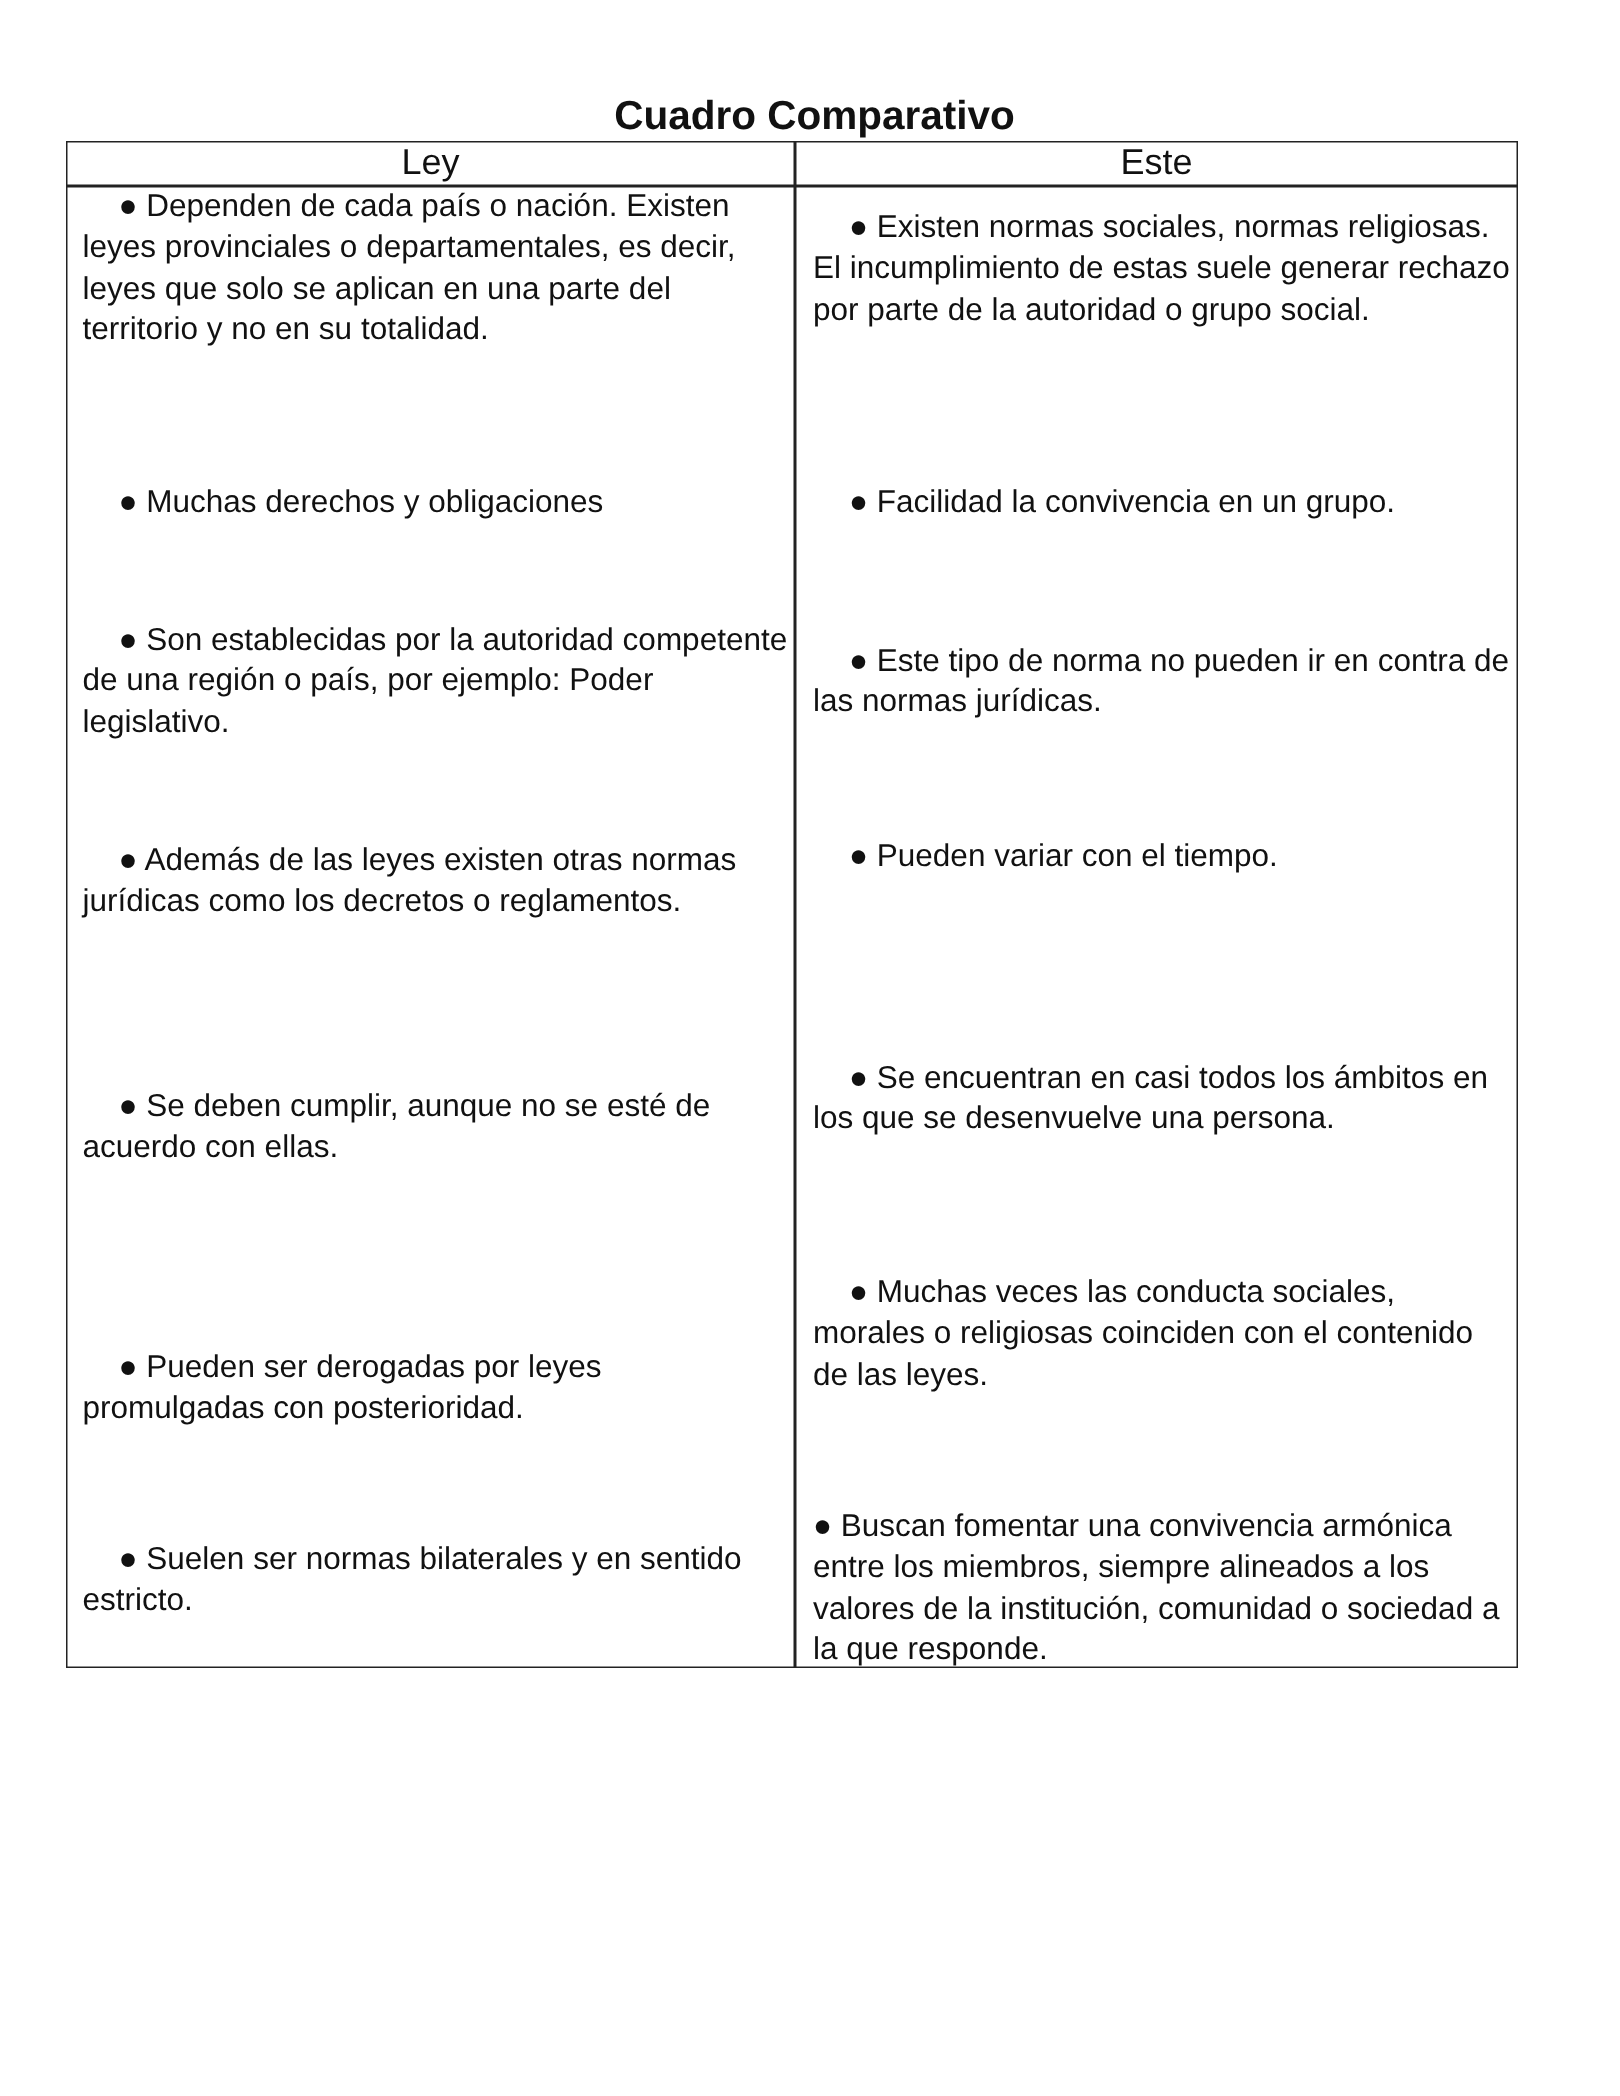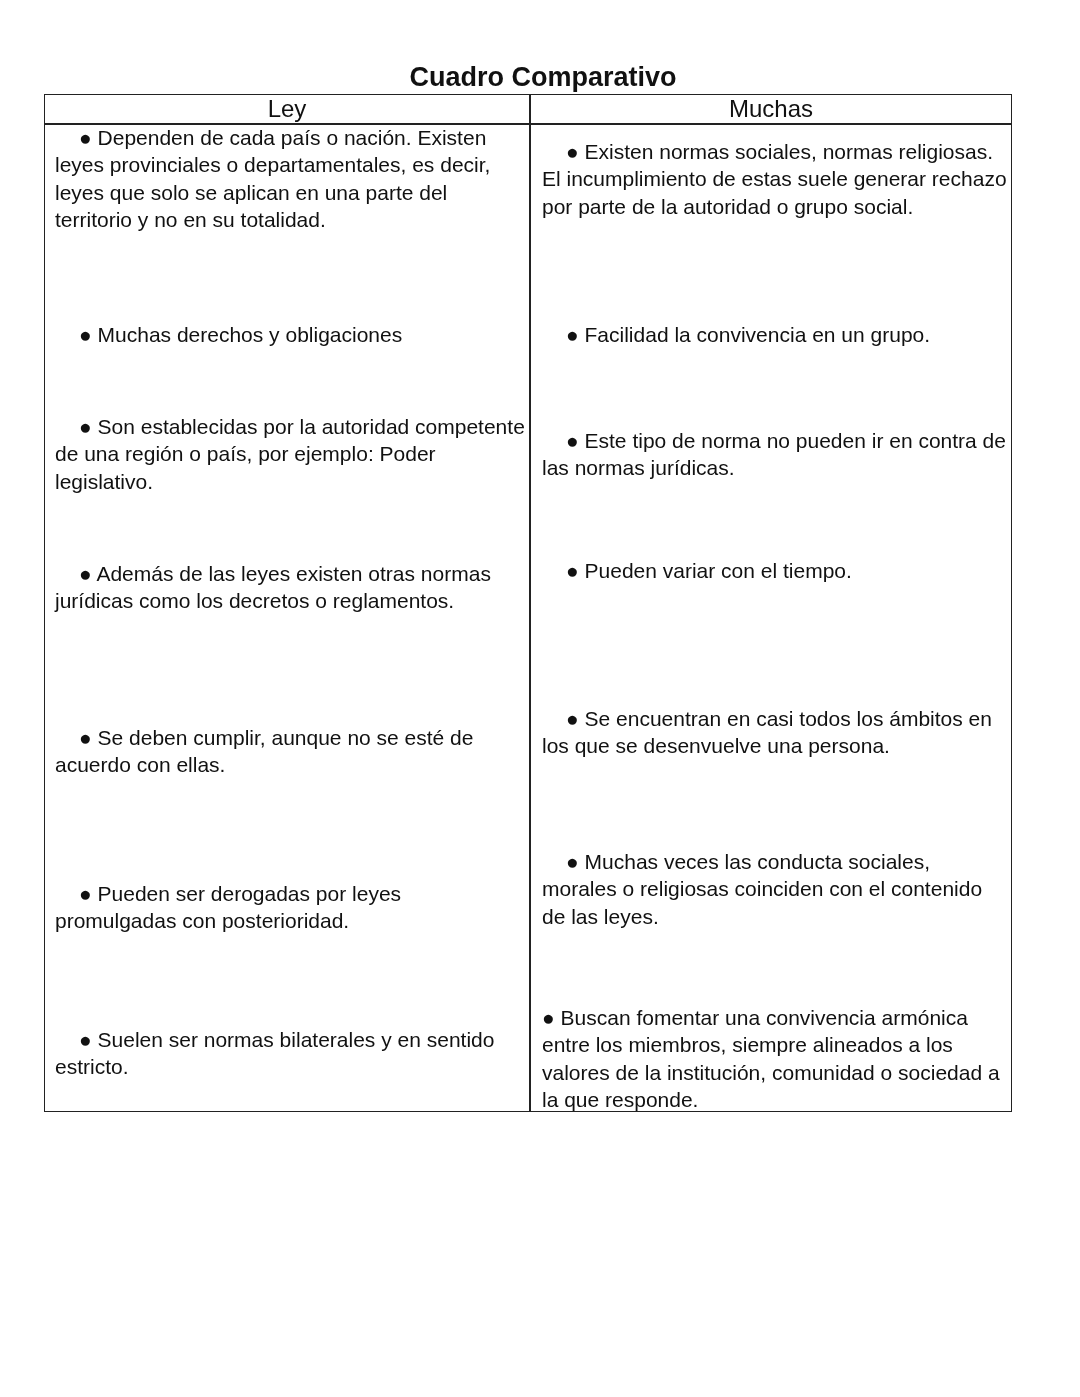--- a/index.html
+++ b/index.html
@@ -22,28 +22,28 @@
 </head>
 <body>
 
 <div class="title">Cuadro Comparativo</div>
 
 <div class="tbl"></div>
 <div class="vline"></div>
 <div class="hline"></div>
 
 <div class="hdr ley">Ley</div>
-<div class="hdr norma">Muchas</div>
+<div class="hdr norma">Este</div>
 
 <div class="item l" style="top:124px"><span class="ind"></span><span>●</span> <span>Dependen de cada país o nación. Existen leyes provinciales o departamentales, es decir, leyes que solo se aplican en una parte del territorio y no en su totalidad.</span></div>
 <div class="item l" style="top:321px"><span class="ind"></span><span>●</span> <span>Muchas derechos y obligaciones</span></div>
 <div class="item l" style="top:413px"><span class="ind"></span><span>●</span> <span>Son establecidas por la autoridad competente de una región o país, por ejemplo: Poder legislativo.</span></div>
 <div class="item l" style="top:560px"><span class="ind"></span><span>●</span> <span>Además de las leyes existen otras normas jurídicas como los decretos o reglamentos.</span></div>
 <div class="item l" style="top:724px"><span class="ind"></span><span>●</span> <span>Se deben cumplir, aunque no se esté de acuerdo con ellas.</span></div>
-<div class="item l" style="top:880px"><span class="ind"></span><span>●</span> <span>Pueden ser derogadas por leyes promulgadas con posterioridad.</span></div>
+<div class="item l" style="top:898px"><span class="ind"></span><span>●</span> <span>Pueden ser derogadas por leyes promulgadas con posterioridad.</span></div>
 <div class="item l" style="top:1026px"><span class="ind"></span><span>●</span> <span>Suelen ser normas bilaterales y en sentido estricto.</span></div>
 
 <div class="item r" style="top:138px"><span class="ind"></span><span>●</span> <span>Existen normas sociales, normas religiosas. El incumplimiento de estas suele generar rechazo por parte de la autoridad o grupo social.</span></div>
 <div class="item r" style="top:321px"><span class="ind"></span><span>●</span> <span>Facilidad la convivencia en un grupo.</span></div>
 <div class="item r" style="top:427px"><span class="ind"></span><span>●</span> <span>Este tipo de norma no pueden ir en contra de las normas jurídicas.</span></div>
 <div class="item r" style="top:557px"><span class="ind"></span><span>●</span> <span>Pueden variar con el tiempo.</span></div>
 <div class="item r" style="top:705px"><span class="ind"></span><span>●</span> <span>Se encuentran en casi todos los ámbitos en los que se desenvuelve una persona.</span></div>
 <div class="item r" style="top:848px"><span class="ind"></span><span>●</span> <span>Muchas veces las conducta sociales, morales o religiosas coinciden con el contenido de las leyes.</span></div>
 <div class="item r" style="top:1004px"><span>●</span> <span>Buscan fomentar una convivencia armónica entre los miembros, siempre alineados a los valores de la institución, comunidad o sociedad a la que responde.</span></div>
 

